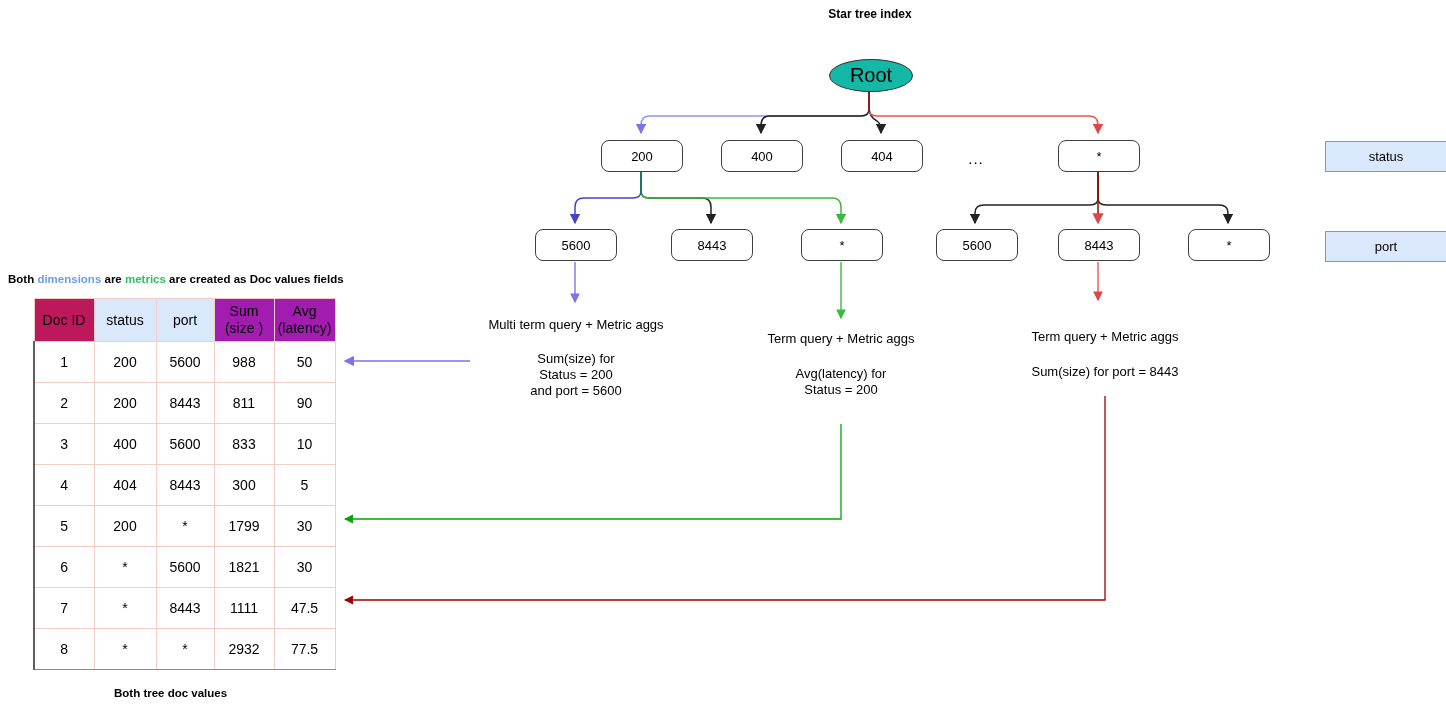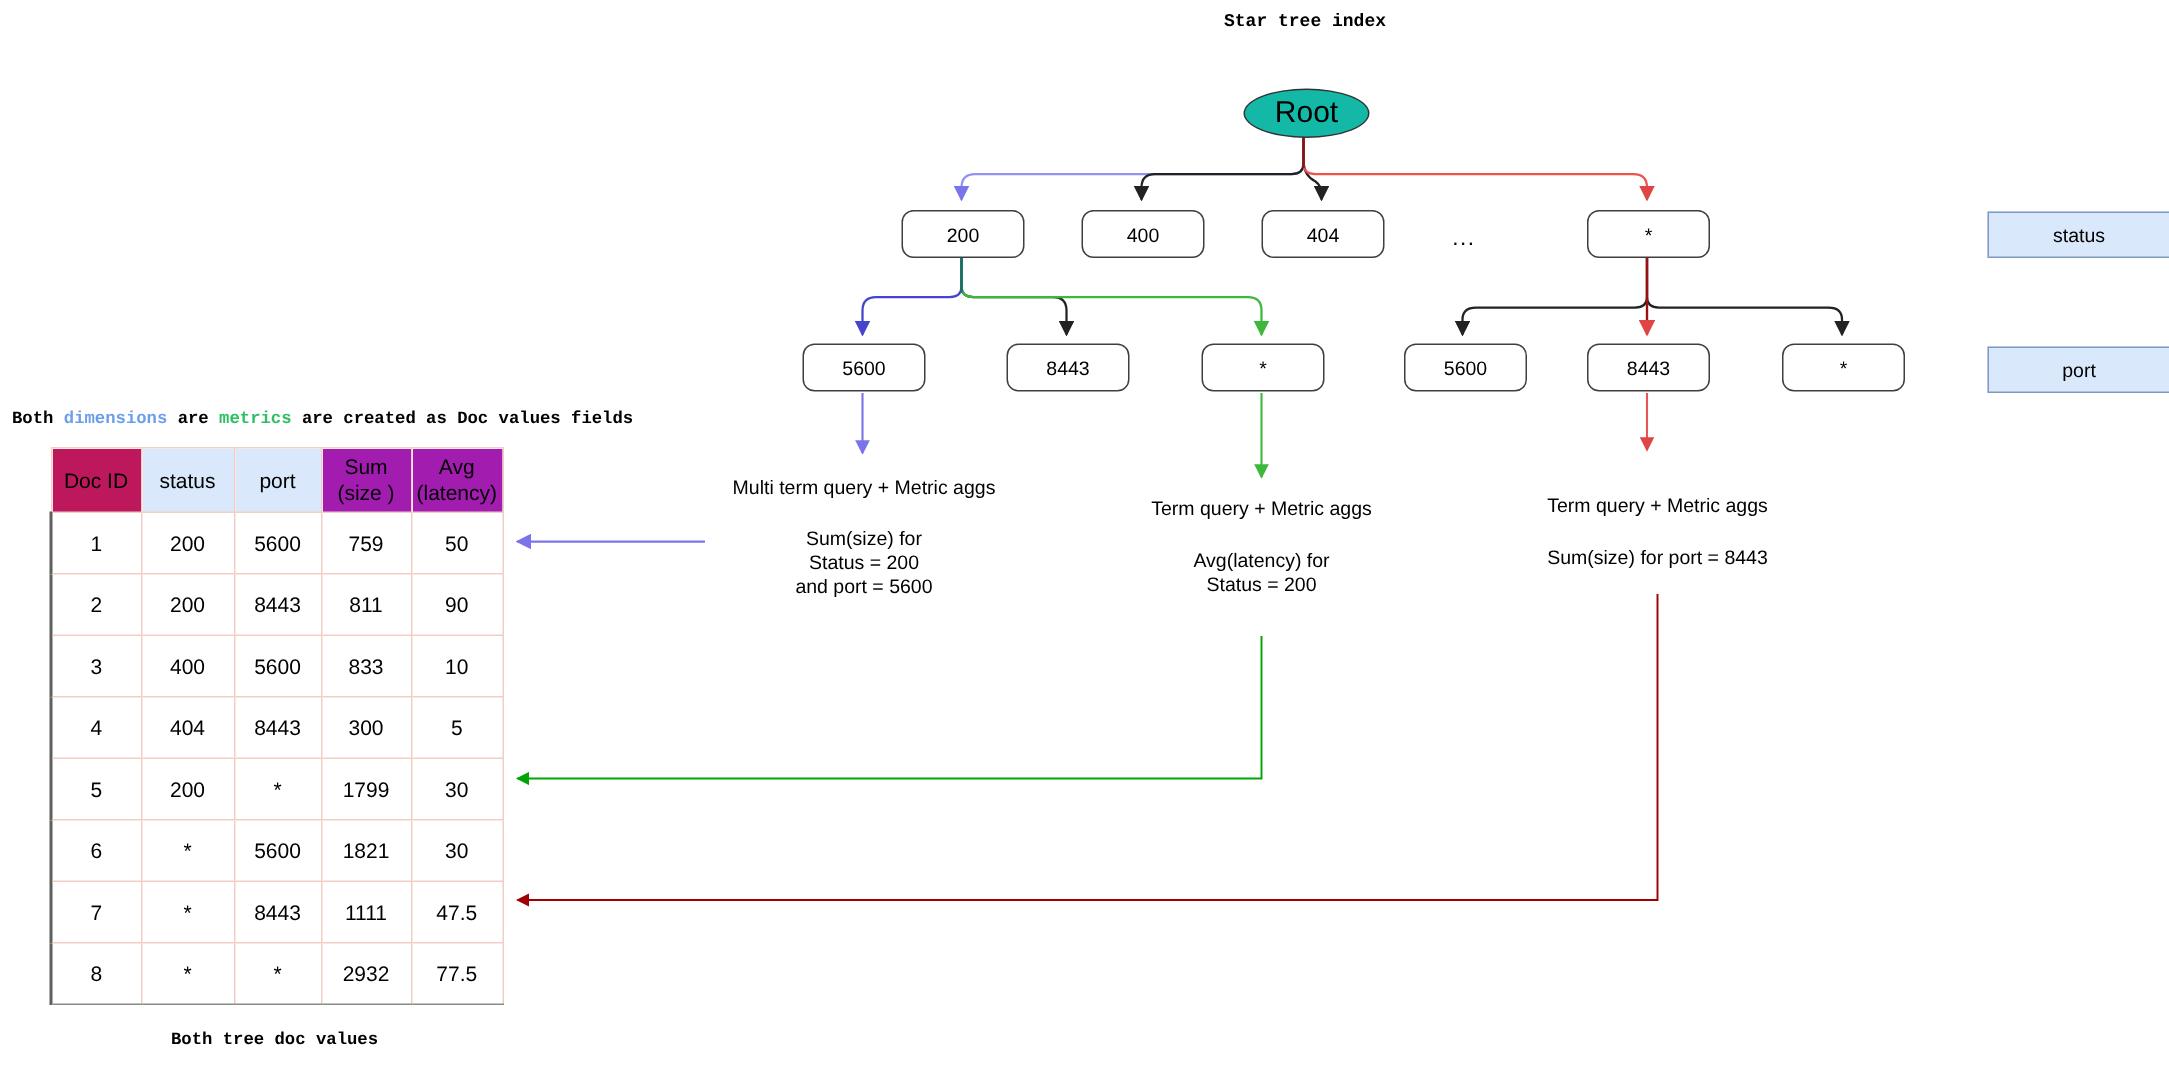--- a/index.html
+++ b/index.html
@@ -1,21 +1,21 @@
 <!DOCTYPE html>
 <html><head>
 <meta charset="utf-8">
 <style>
   html,body{margin:0;padding:0;background:#ffffff;}
   .canvas{
     position:relative;width:1446px;height:710px;overflow:hidden;
     font-family:"Liberation Sans","DejaVu Sans",sans-serif;color:#000;
     background:#ffffff;
   }
-  .abs{position:absolute;font-family:Liberation Mono, monospace;}
+  .abs{position:absolute;}
 
   
   svg.connectors{position:absolute;left:0;top:0;z-index:1;}
 
   
   .tnode{
     position:absolute;z-index:2;width:80px;height:30px;
     background:#fff;border:1.4px solid #3f3f3f;border-radius:8px;
     display:flex;align-items:center;justify-content:center;
     font-size:13px;
@@ -204,21 +204,21 @@
 (size )</th>
         <th class="hmet">Avg
 (latency)</th>
       </tr>
     </thead>
     <tbody>
       <tr>
         <td>1</td>
         <td class="b">200</td>
         <td class="b">5600</td>
-        <td class="b">759</td>
+        <td class="b">988</td>
         <td>50</td>
       </tr>
       <tr>
         <td>2</td>
         <td>200</td>
         <td>8443</td>
         <td>811</td>
         <td>90</td>
       </tr>
       <tr>

